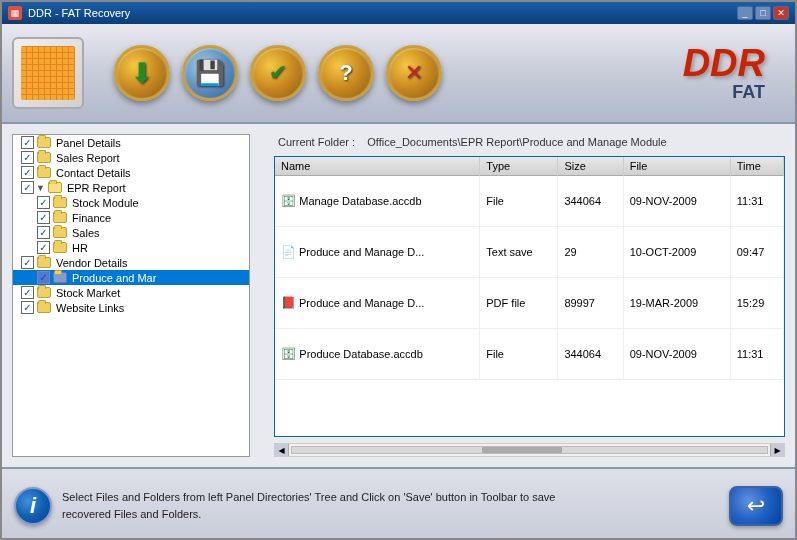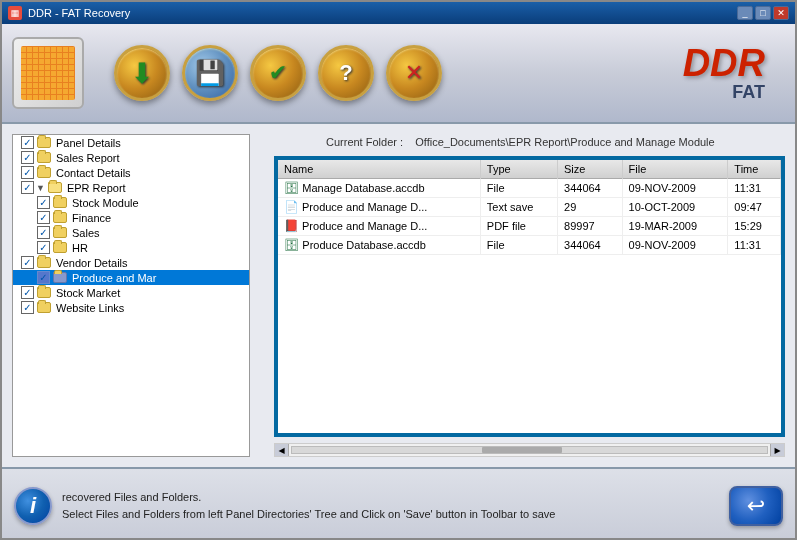--- a/index.html
+++ b/index.html
@@ -217,48 +217,47 @@
       flex: 1;
       display: flex;
       flex-direction: column;
       gap: 6px;
     }
 
     .current-folder {
       font-size: 11px;
       color: #333;
       padding: 2px 4px;
-      margin-left: 48px;
     }
 
     .file-table-container {
       flex: 1;
       background: white;
-      border: 4px solid #0369a1;
+      border: 1px solid #0369a1;
       overflow: auto;
     }
 
     table {
       width: 100%;
       border-collapse: collapse;
       font-size: 11px;
     }
     thead tr {
       background: linear-gradient(to bottom, #e8e8e8, #d0d0d0);
       border-bottom: 1px solid #aaa;
     }
     th {
       padding: 3px 6px;
       text-align: left;
       border-right: 1px solid #ccc;
       font-weight: normal;
       white-space: nowrap;
     }
     td {
-      padding: 2px 6px;
+      padding: 18px 6px;
       border-bottom: 1px solid #eee;
       border-right: 1px solid #eee;
       white-space: nowrap;
     }
 
     
     .bottom-bar {
       height: 75px;
       background: linear-gradient(to bottom, #dde0e8, #c8ccd8);
       border-top: 2px solid #8899aa;
@@ -502,19 +501,19 @@
       <div style="width:14px; height:12px; background:#c8ccd8; border-left:1px solid #aaa; display:flex; align-items:center; justify-content:center; font-size:8px; cursor:pointer;">▶</div>
     </div>
   </div>
 </div>
 
 <div class="bottom-bar">
   <div class="info-icon-circle">
     <span style="font-style:italic; font-size:22px;">i</span>
   </div>
   <div class="status-text">
+    <div>Select Files and Folders from left Panel Directories' Tree and Click on 'Save' button in Toolbar to save</div>
     <div>recovered Files and Folders.</div>
-    <div>Select Files and Folders from left Panel Directories' Tree and Click on 'Save' button in Toolbar to save</div>
   </div>
   <div class="back-btn">
     <span>↩</span>
   </div>
 </div>
 
 </body></html>

